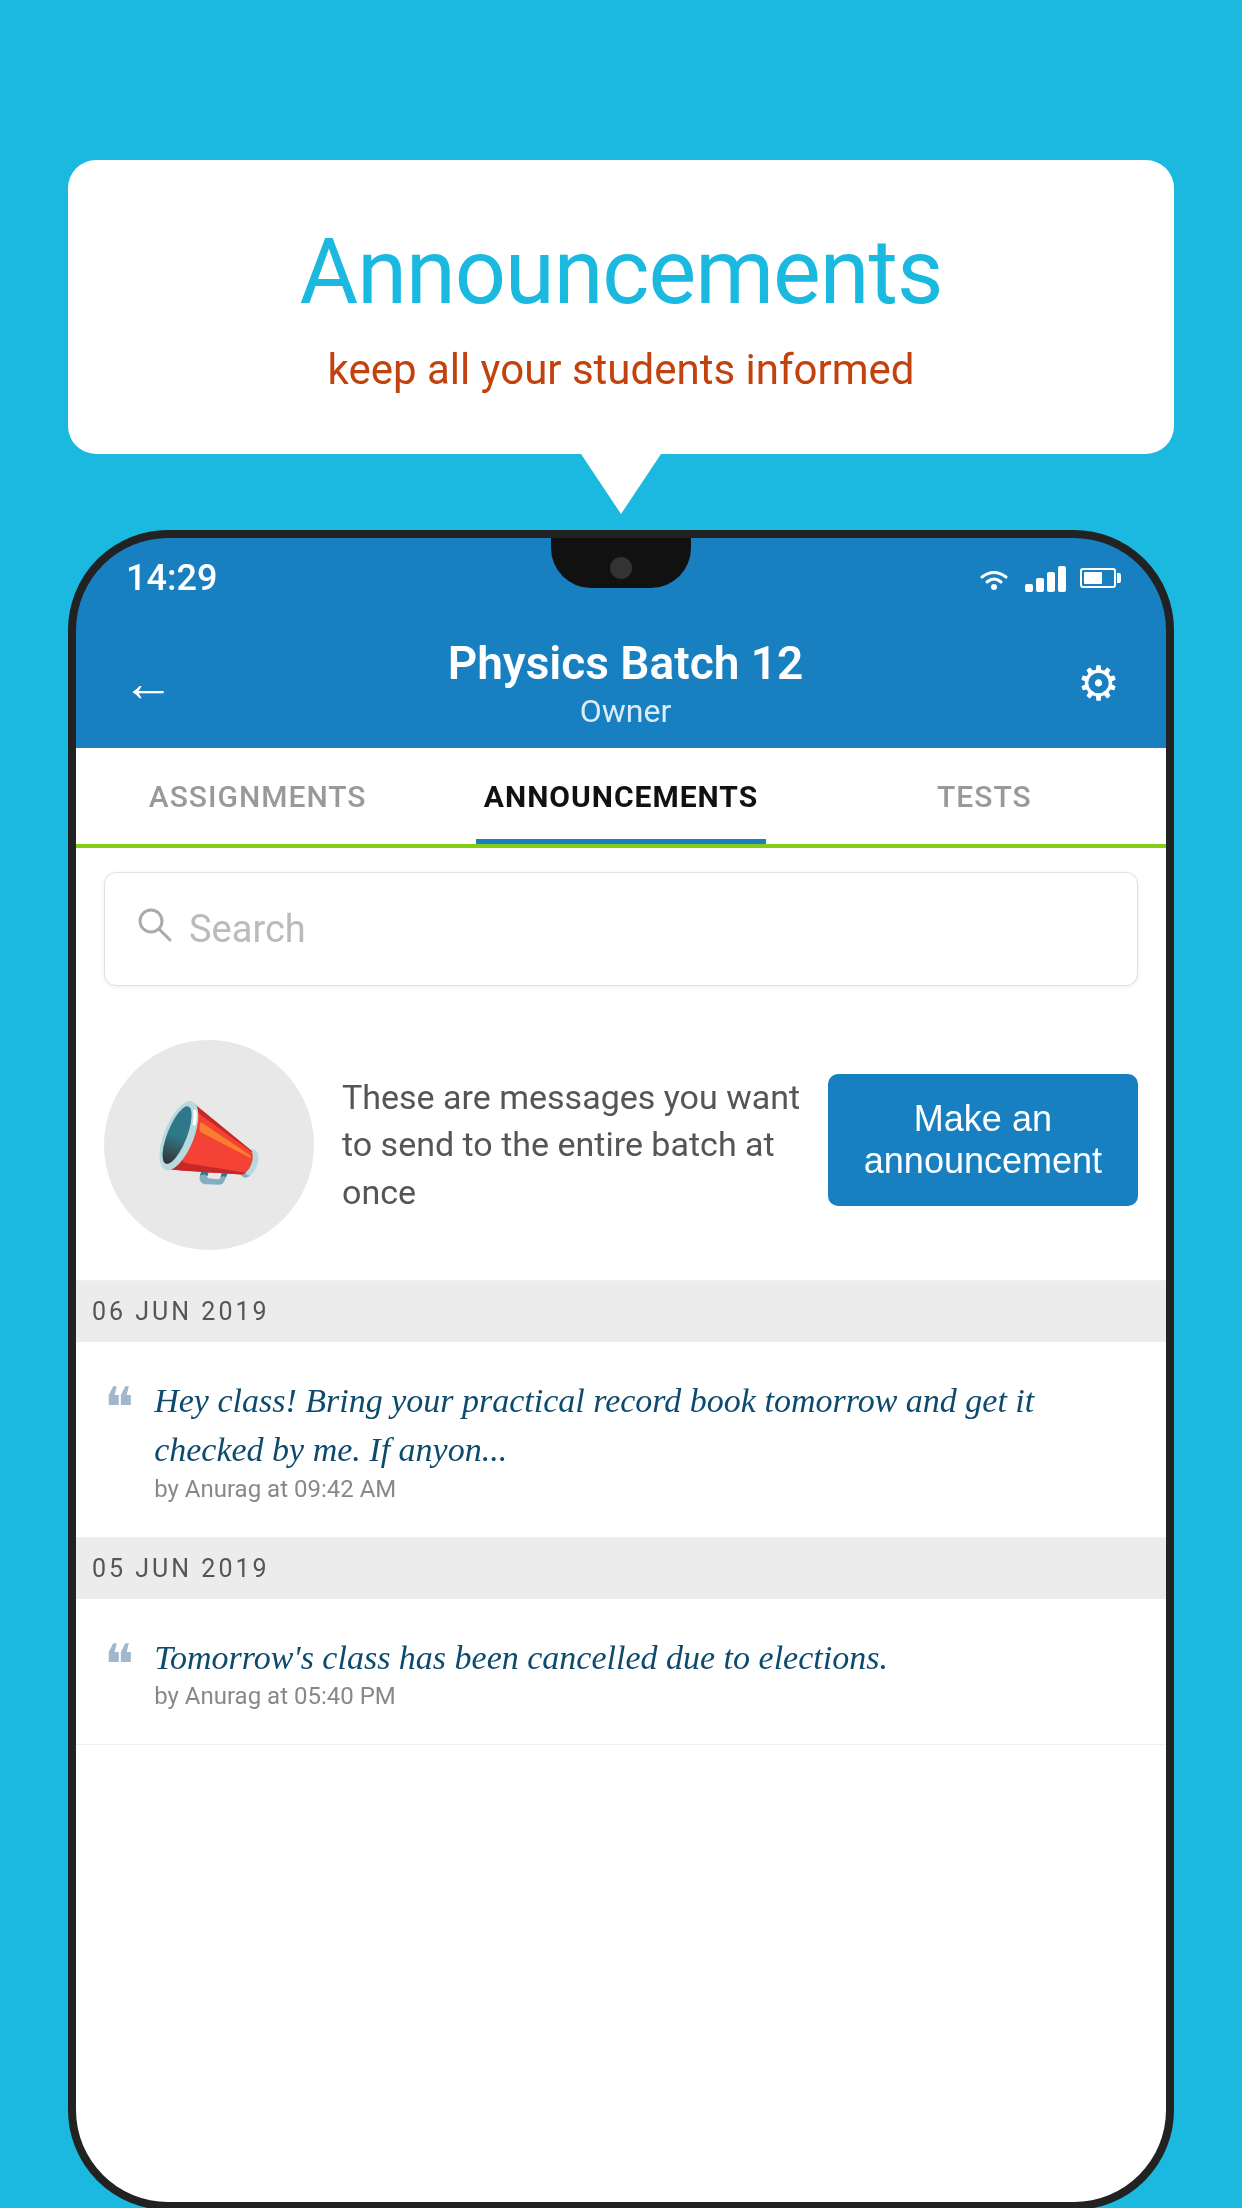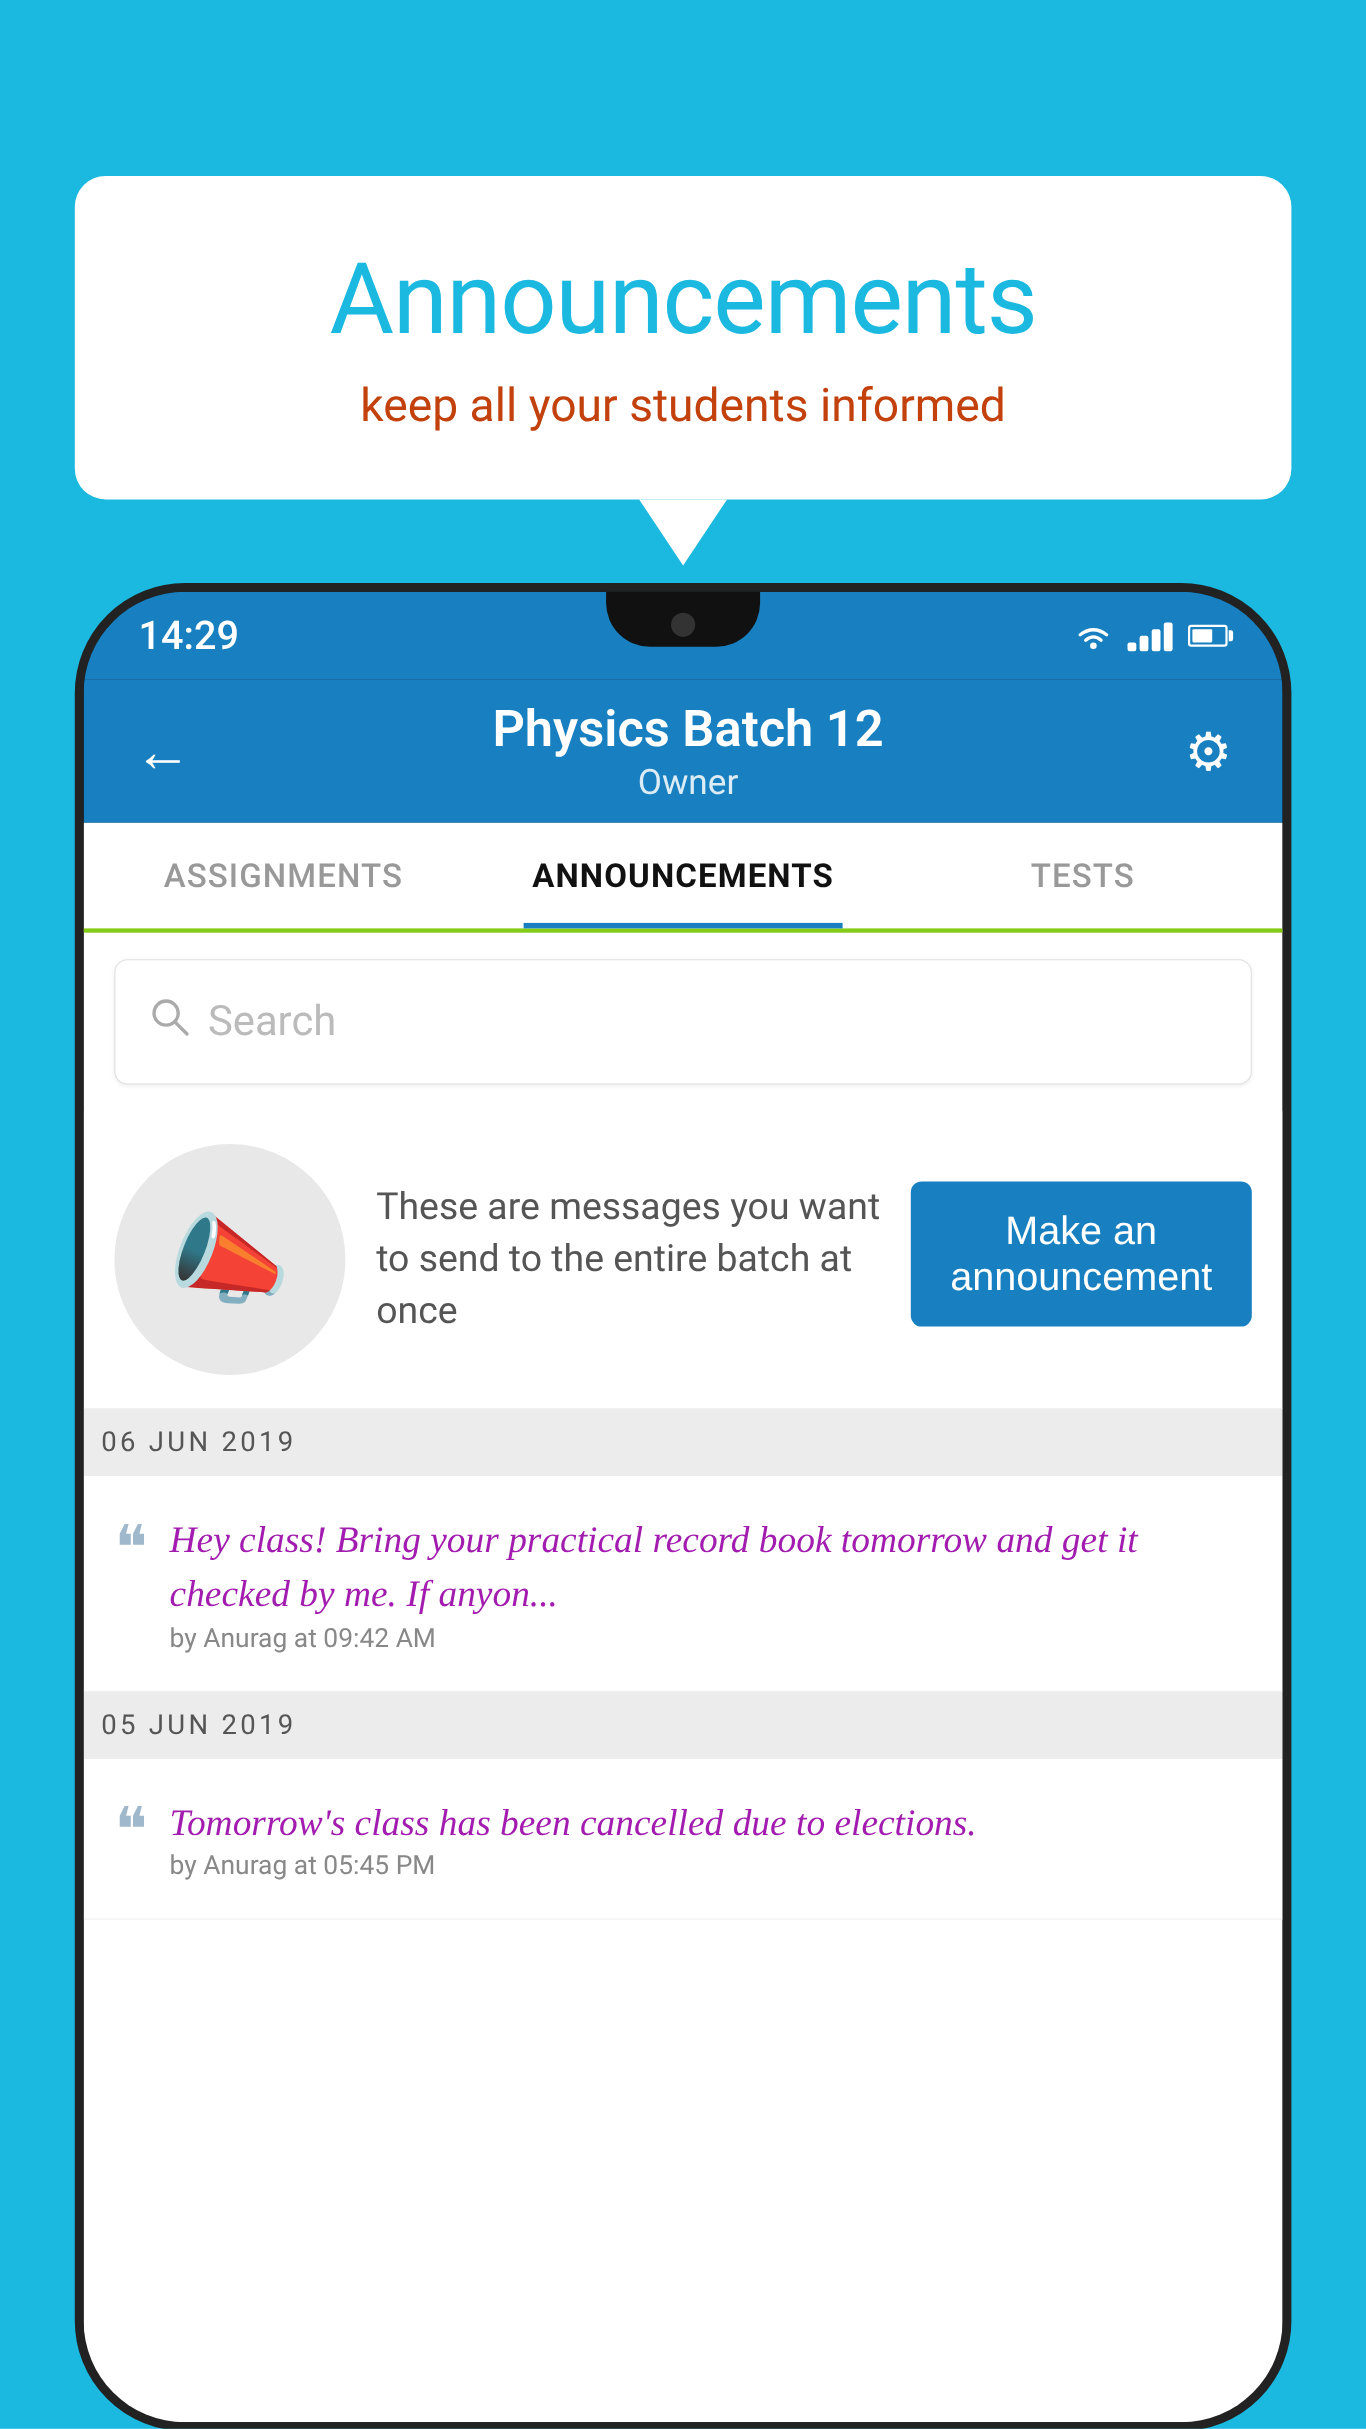--- a/index.html
+++ b/index.html
@@ -316,21 +316,21 @@
       font-family: Georgia, serif;
       line-height: 1;
     }
 
     .announcement-content {
       flex: 1;
     }
 
     .announcement-text {
       font-size: 34px;
-      color: #a21caf;
+      color: #0c4a6e;
       font-style: italic;
       line-height: 1.45;
       font-family: Georgia, serif;
     }
 
     .announcement-meta {
       font-size: 24px;
       color: #888;
     }
 
@@ -470,18 +470,18 @@
         <div class="announcement-meta">by Anurag at 09:42 AM</div>
       </div>
     </div>
 
     <div class="date-header">05  JUN  2019</div>
 
     <div class="announcement-item">
       <div class="quote-icon">❝</div>
       <div class="announcement-content">
         <div class="announcement-text">Tomorrow's class has been cancelled due to elections.</div>
-        <div class="announcement-meta">by Anurag at 05:45 PM</div>
+        <div class="announcement-meta">by Anurag at 05:40 PM</div>
       </div>
     </div>
 
   </div>
 </div>
 
 </body></html>

